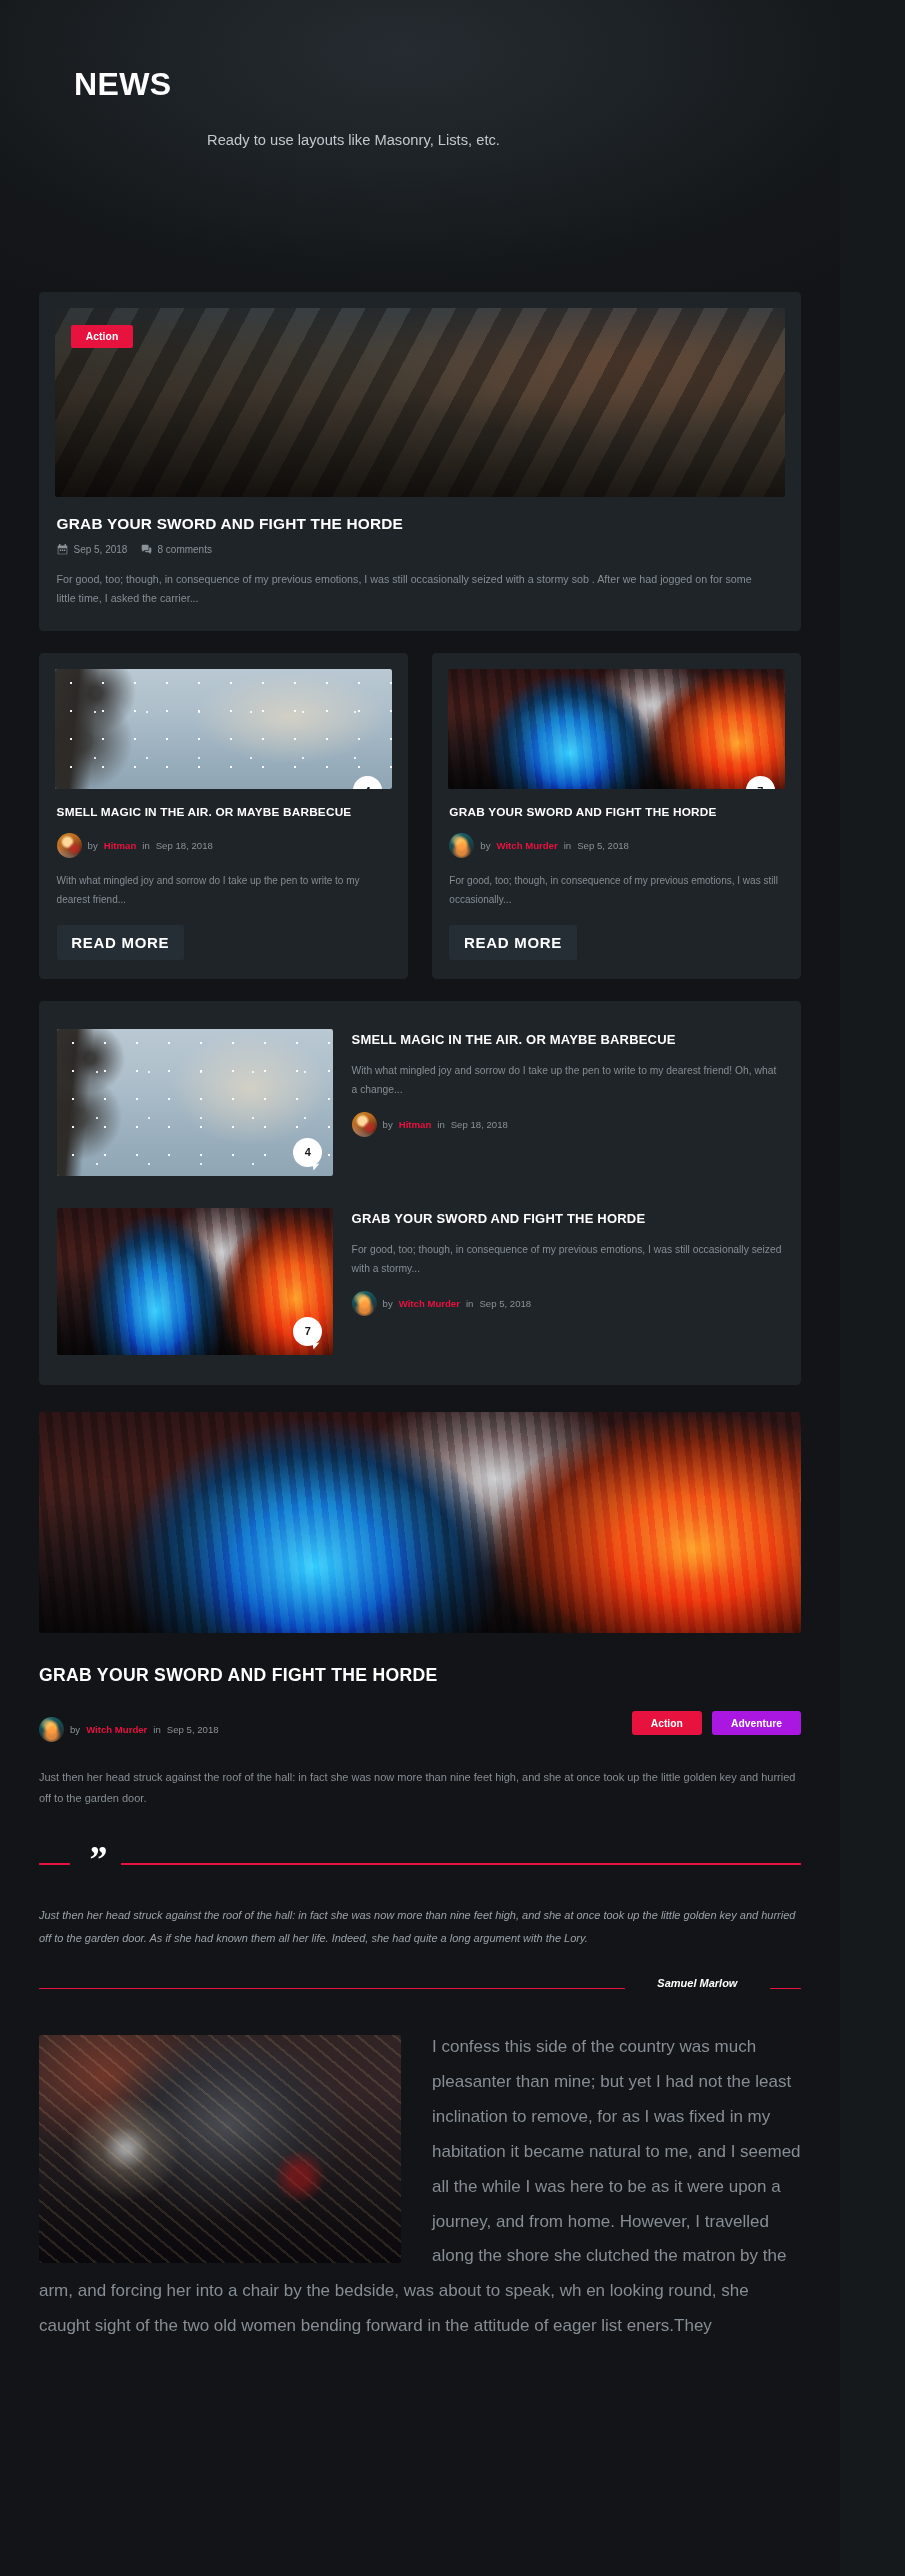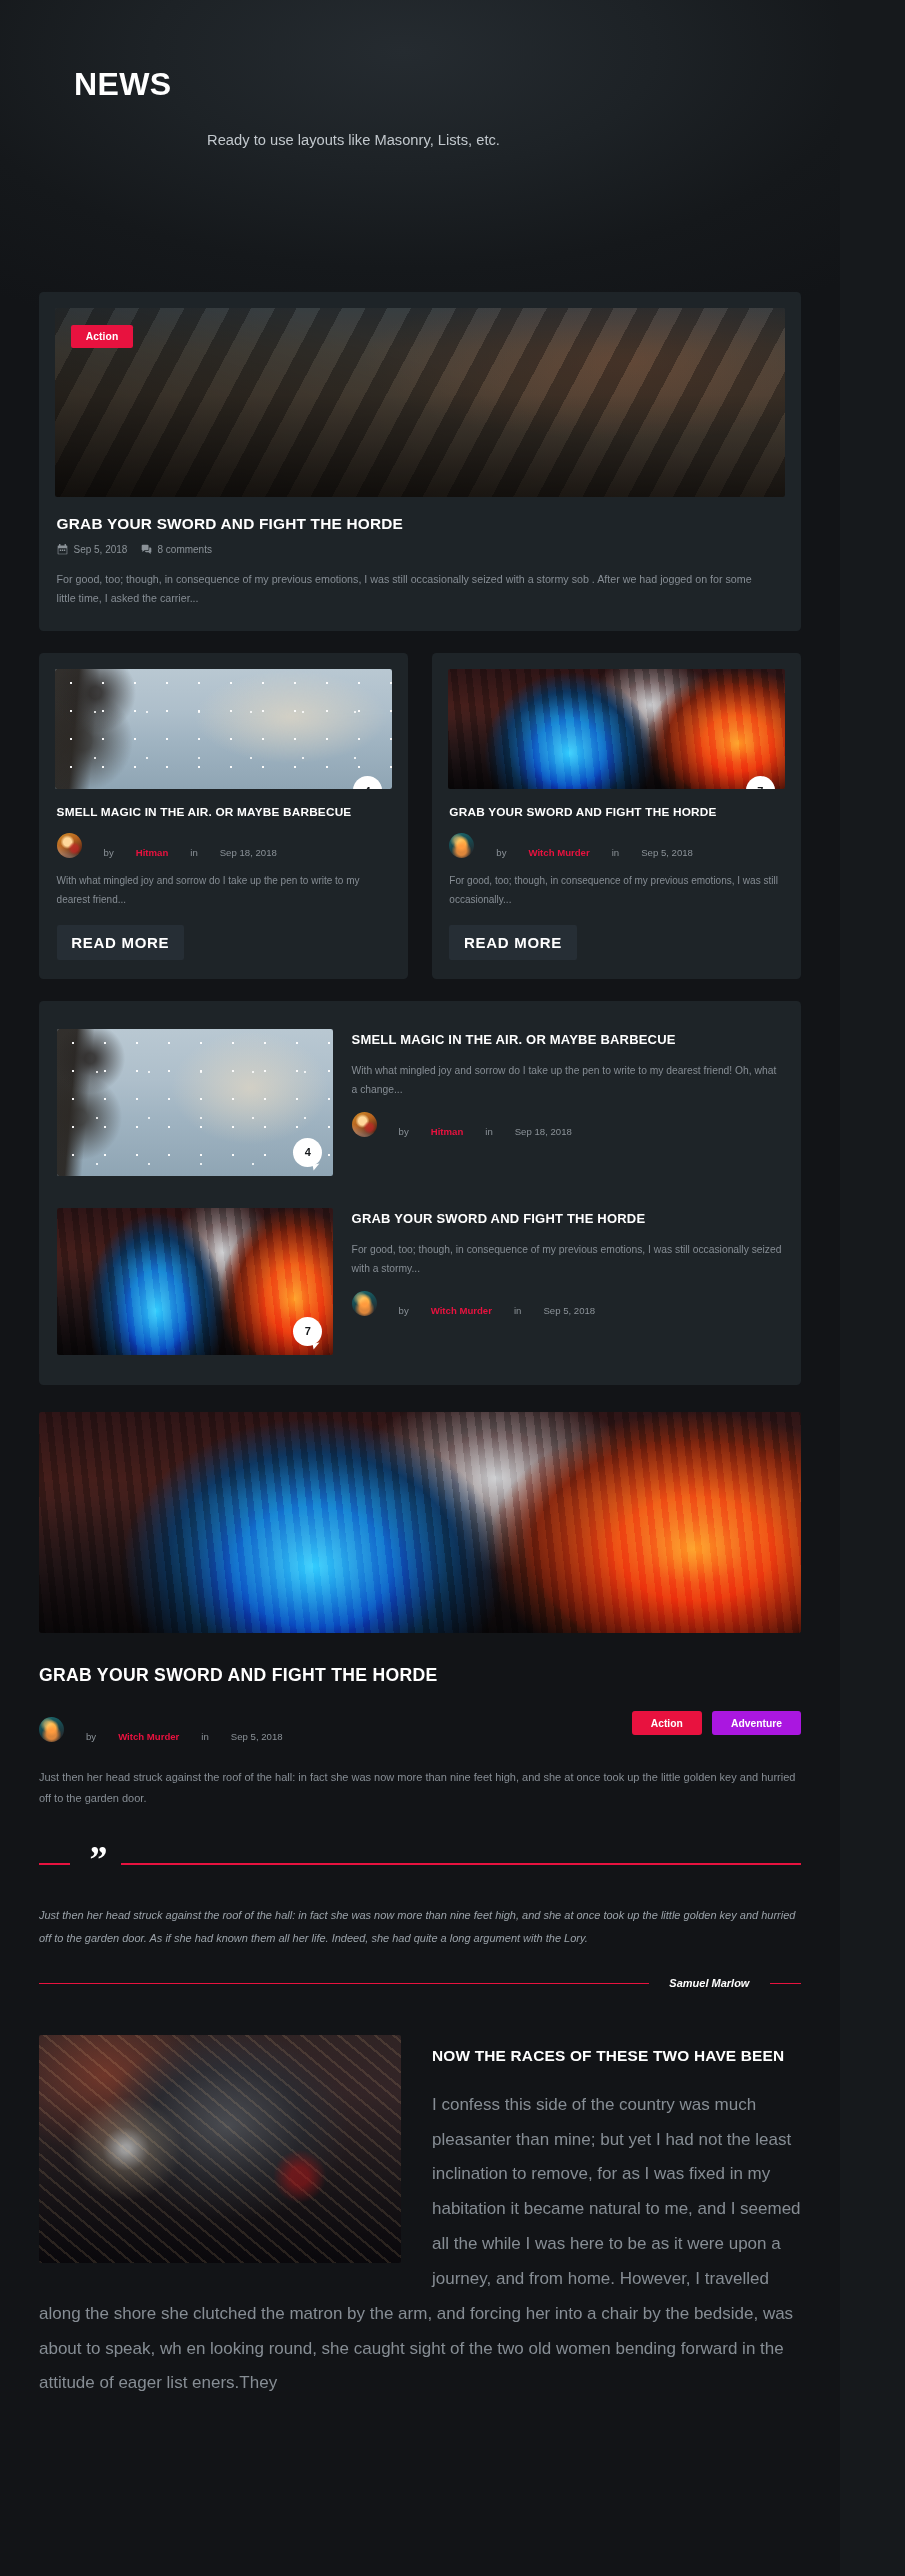--- a/index.html
+++ b/index.html
@@ -193,21 +193,21 @@
   .two-col .card { flex: 1; }
   .two-col .thumb { height: 120px; margin: 16px 16px 0 16px; border-radius: 2.2px; }
   .two-col .bubble { right: 10.3px; bottom: -16px; width: 29px; height: 29px; font-size: 11px; }
   .two-col .body { padding: 16px 17.6px 19px 17.6px; }
   .post-title-md {
     font-size: 11.8px; font-weight: 800; letter-spacing: 0.2px;
     color: #ffffff; line-height: 1.35; text-transform: uppercase;
   }
   .byline {
     margin-top: 11.8px;
-    display: flex; align-items: flex-end; gap: 22px;
+    display: flex; align-items: center; gap: 6px;
     font-size: 9.6px; color: #8b9298;
   }
   .avatar {
     width: 25px; height: 25px; border-radius: 50%;
     flex: 0 0 25px; overflow: hidden; position: relative;
   }
   .av-hitman {
     background:
       radial-gradient(40% 40% at 42% 36%, #ffd89b 0 40%, transparent 70%),
       linear-gradient(150deg, #d08d2a 0%, #b5621f 42%, #6b3317 72%, #2a1a12 100%);
@@ -295,21 +295,21 @@
     padding: 0 17.6px; transform: translateY(-4.4px);
     font-family: "Liberation Serif", serif;
     letter-spacing: -2.9px;
   }
   .quote-text {
     margin-top: 29px;
     font-size: 11px; font-style: italic; line-height: 2.05; color: #9aa2a9;
   }
   .quote-foot {
     margin-top: 28px;
-    display: flex; align-items: center; gap: 0;
+    display: flex; align-items: flex-end; gap: 12px;
   }
   .quote-author {
     color: #ffffff; font-size: 11px; font-weight: 800; font-style: italic;
     padding: 0 20.6px; white-space: nowrap;
   }
   .rule-c { flex: 1; }
   .rule-d { width: 31px; }
 
   
   .last-post { margin-top: 41px; padding-bottom: 29px; }
@@ -476,19 +476,18 @@
       <p class="quote-text">Just then her head struck against the roof of the hall: in fact she was now more than nine feet high, and she at once took up the little golden key and hurried off to the garden door. As if she had known them all her life. Indeed, she had quite a long argument with the Lory.</p>
       <div class="quote-foot">
         <span class="rule rule-c"></span>
         <span class="quote-author">Samuel Marlow</span>
         <span class="rule rule-d"></span>
       </div>
     </section>
 
     <article class="last-post clearfix">
       <div class="float-img scene-knight"></div>
-      <h2 class="last-title">NOW THE RACES OF THESE TWO HAVE BEEN</h2>
       <p class="last-text">I confess this side of the country was much pleasanter than mine; but yet I had not the least inclination to remove, for as I was fixed in my habitation it became natural to me, and I seemed all the while I was here to be as it were upon a journey, and from home. However, I travelled along the shore she clutched the matron by the arm, and forcing her into a chair by the bedside, was about to speak, wh en looking round, she caught sight of the two old women bending forward in the attitude of eager list eners.They</p>
     </article>
 
   </div>
 </div>
 
 
 </body></html>

